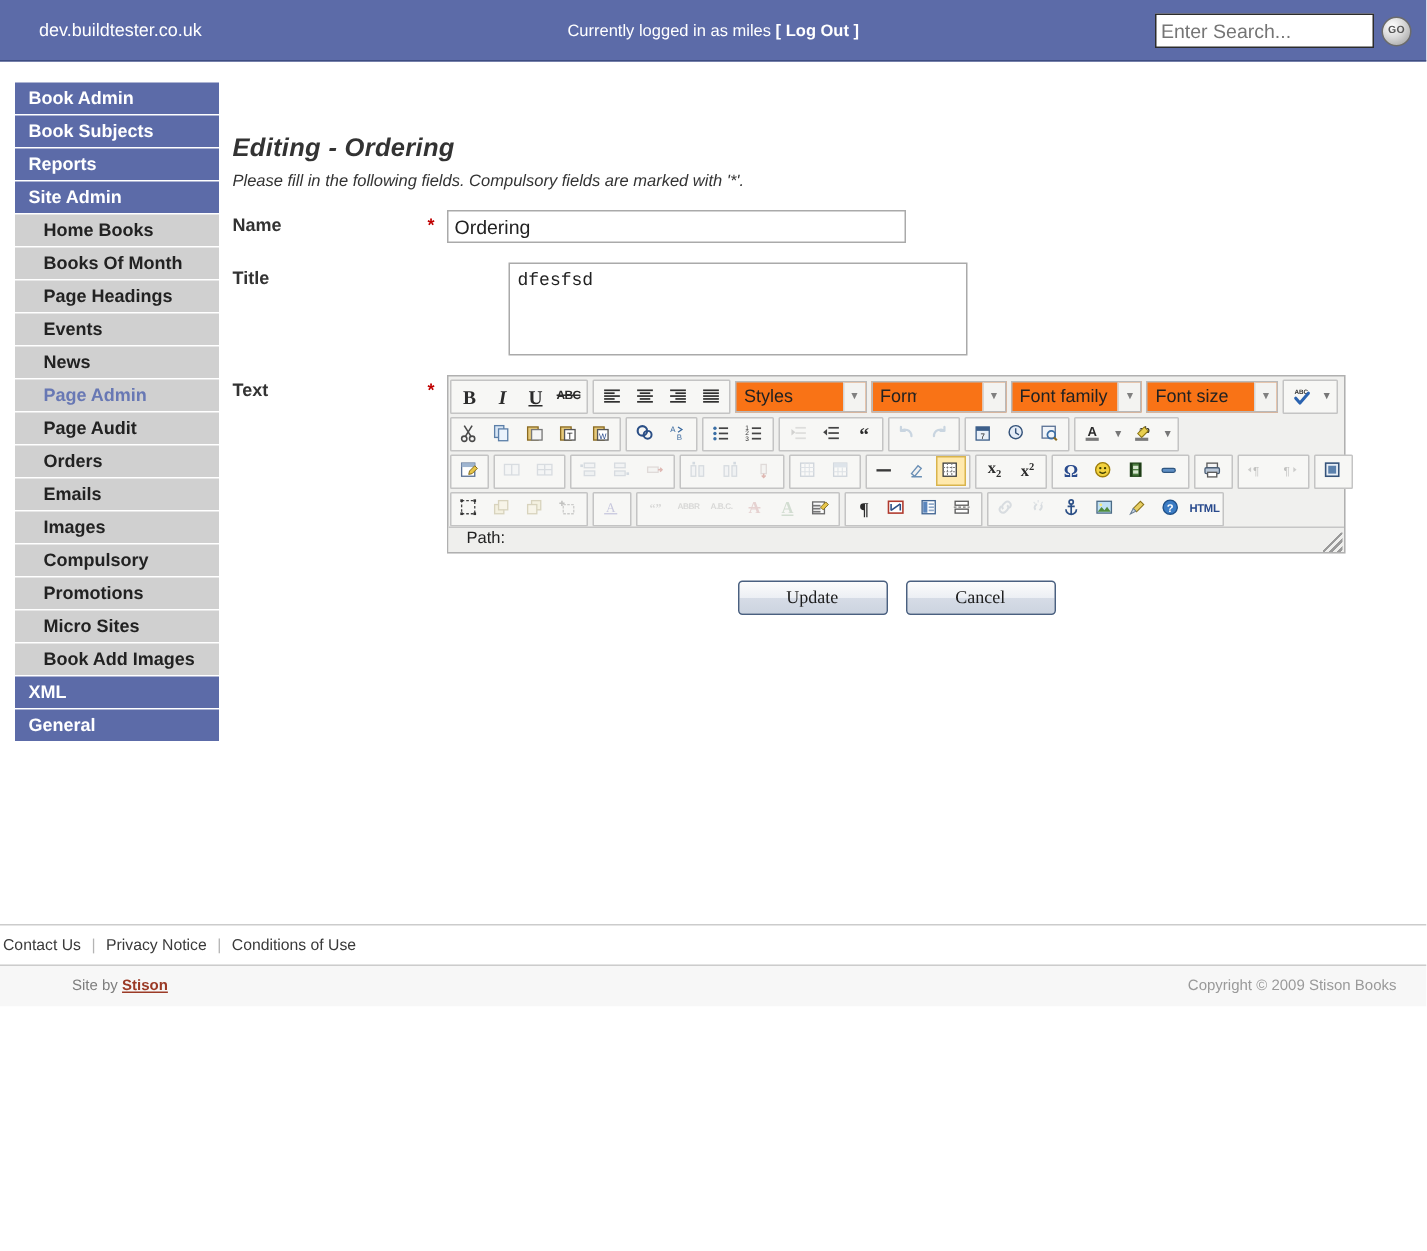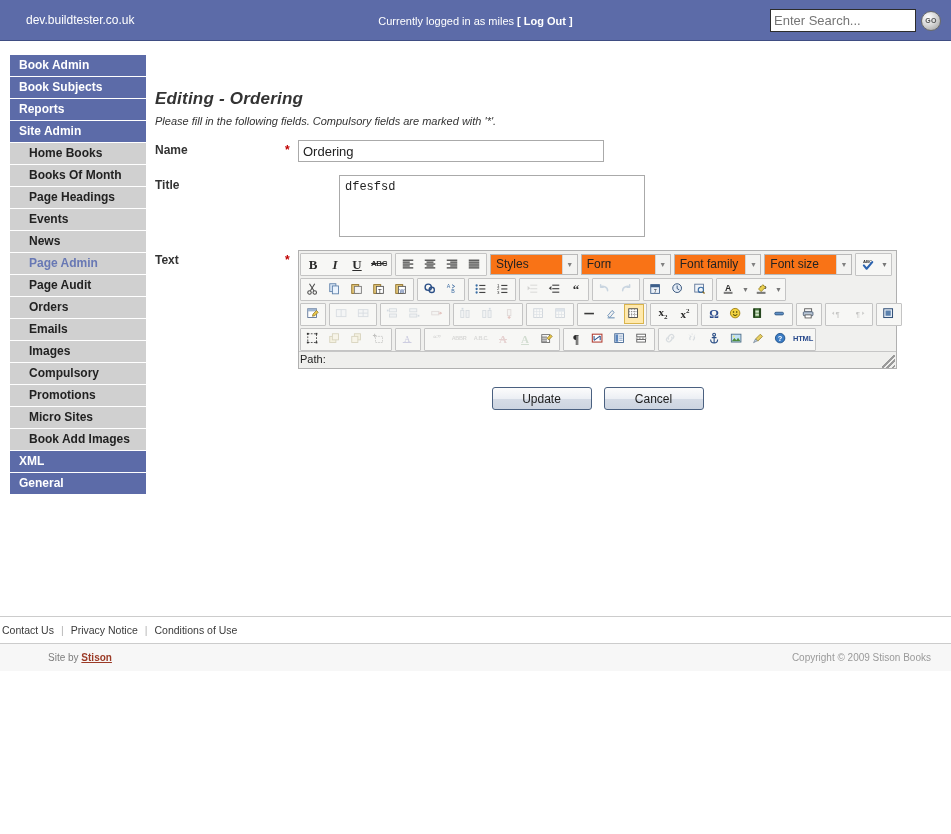--- a/index.html
+++ b/index.html
@@ -199,21 +199,21 @@
   #mce-body {
     font-size:11.5px; color:#3a3a3a; line-height:1.5;
     margin:0;
     white-space:normal;
   }
   #mce-statusbar {
     height:17px;
     background:#efefed;
     border-top:1px solid #c6c6c6;
     font-size:11px; color:#222;
-    padding:1px 1px;
+    padding:1px 12px;
     position:relative;
   }
   #mce-resize {
     position:absolute; right:1px; bottom:0;
     width:13px; height:13px;
     background:
       linear-gradient(135deg, transparent 45%, #9a9a9a 45%, #9a9a9a 55%, transparent 55%),
       linear-gradient(135deg, transparent 65%, #9a9a9a 65%, #9a9a9a 75%, transparent 75%),
       linear-gradient(135deg, transparent 85%, #9a9a9a 85%, #9a9a9a 95%, transparent 95%);
     cursor:nwse-resize;
@@ -223,21 +223,21 @@
   #actions {
     margin-top:18px;
     display:flex; justify-content:center; gap:12px;
     width:599px;
   }
   .act-btn {
     width:100px; height:23px;
     border:1px solid #4a6080;
     border-radius:3px;
     background:linear-gradient(to bottom,#fcfcfc 0%, #eceff4 50%, #d6dce6 51%, #ccd4e0 100%);
-    font-family:Liberation Sans, sans-serif;
+    font-family:Liberation Serif, serif;
     font-size:12px; color:#1c1c1c;
     cursor:pointer;
   }
 
   
   #footer-links {
     border-top:1px solid #cccccc;
     height:27px;
     display:flex; align-items:center;
     padding-left:2px;

